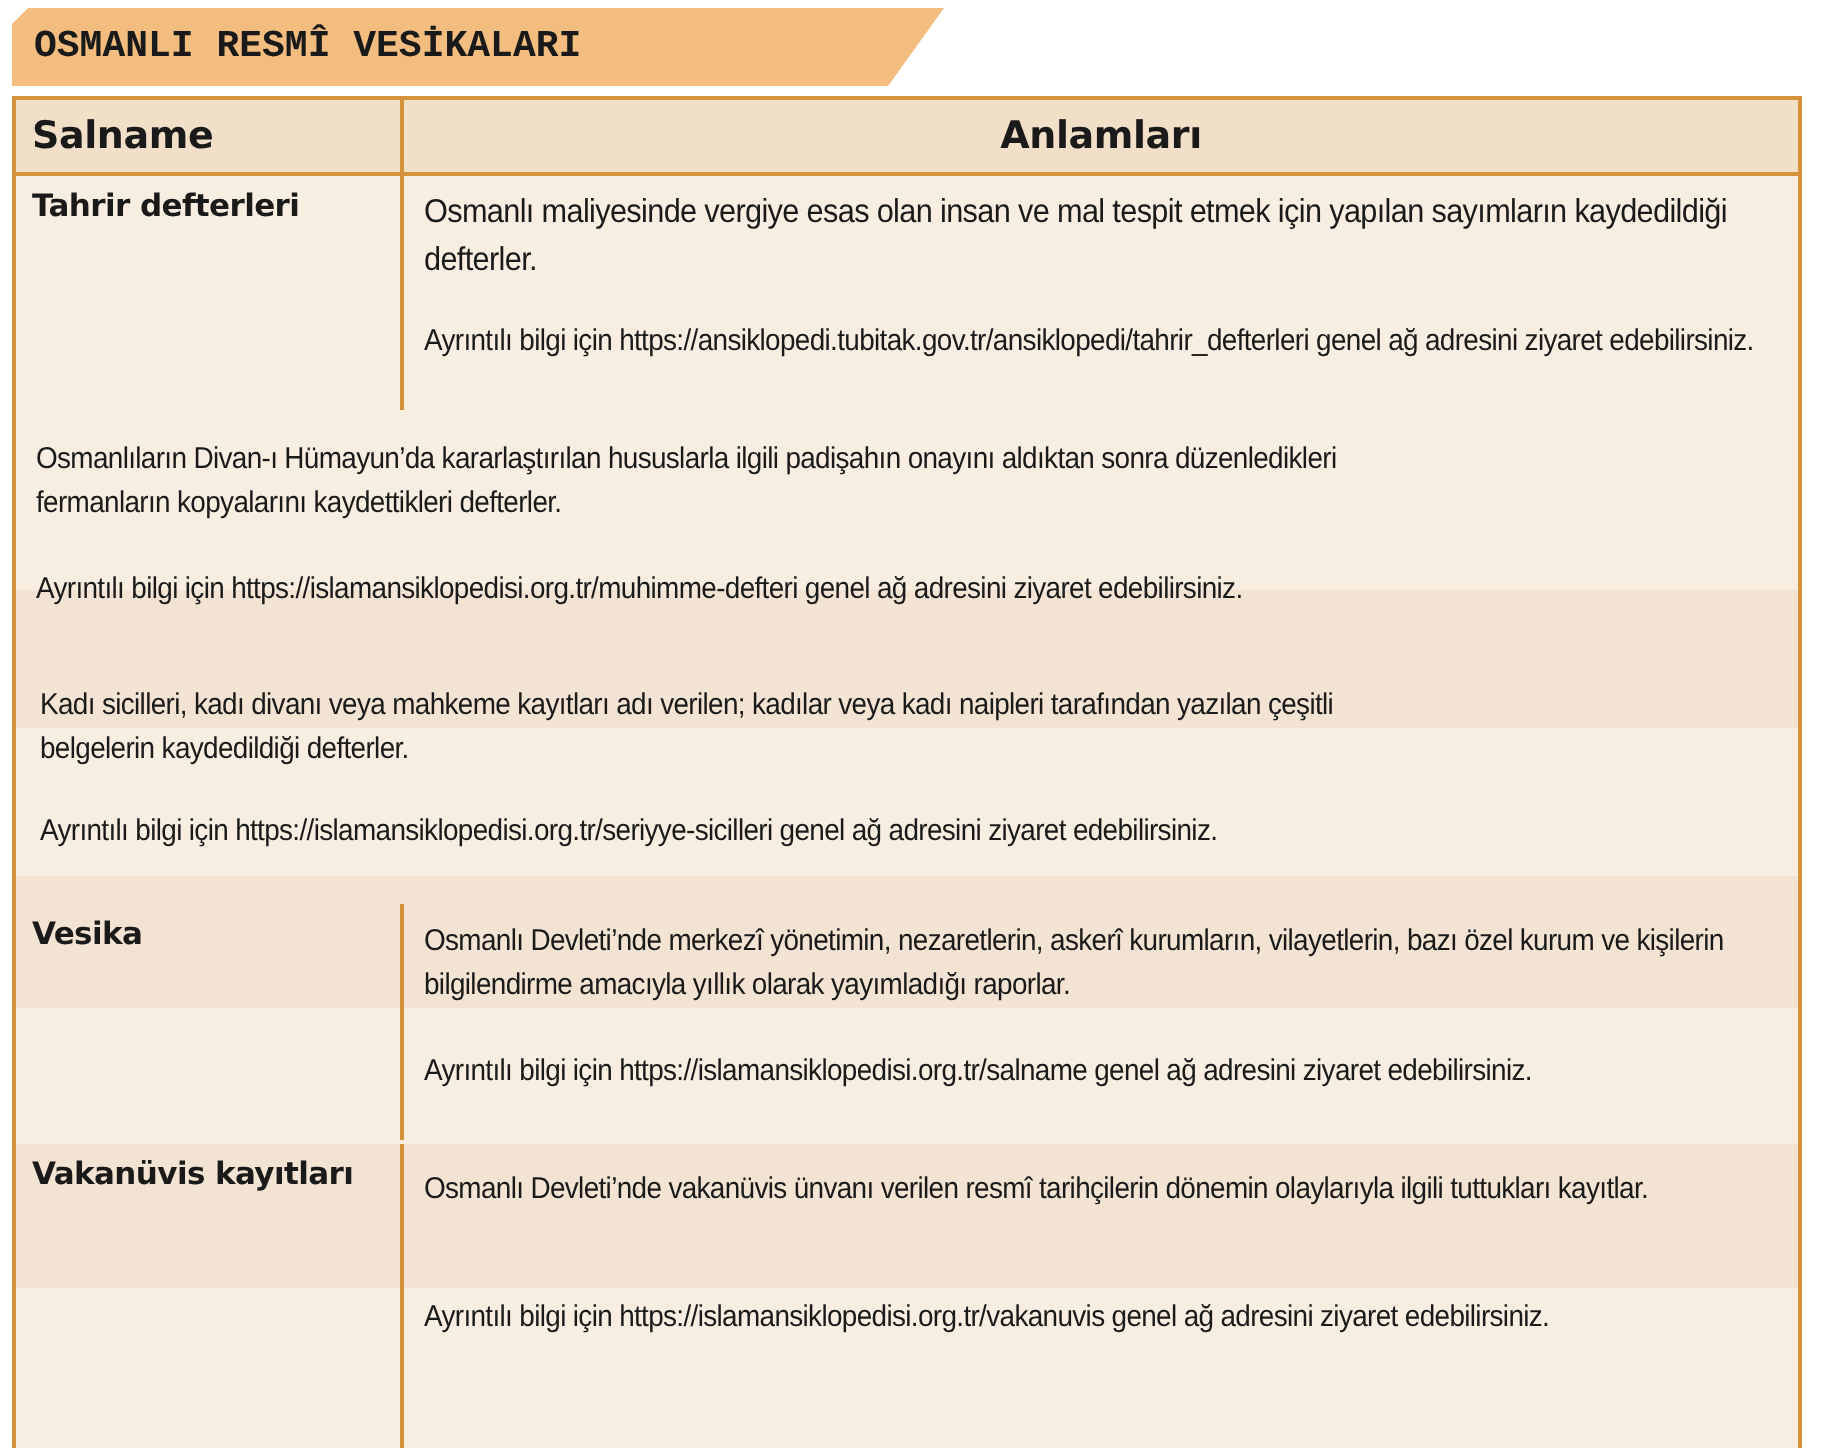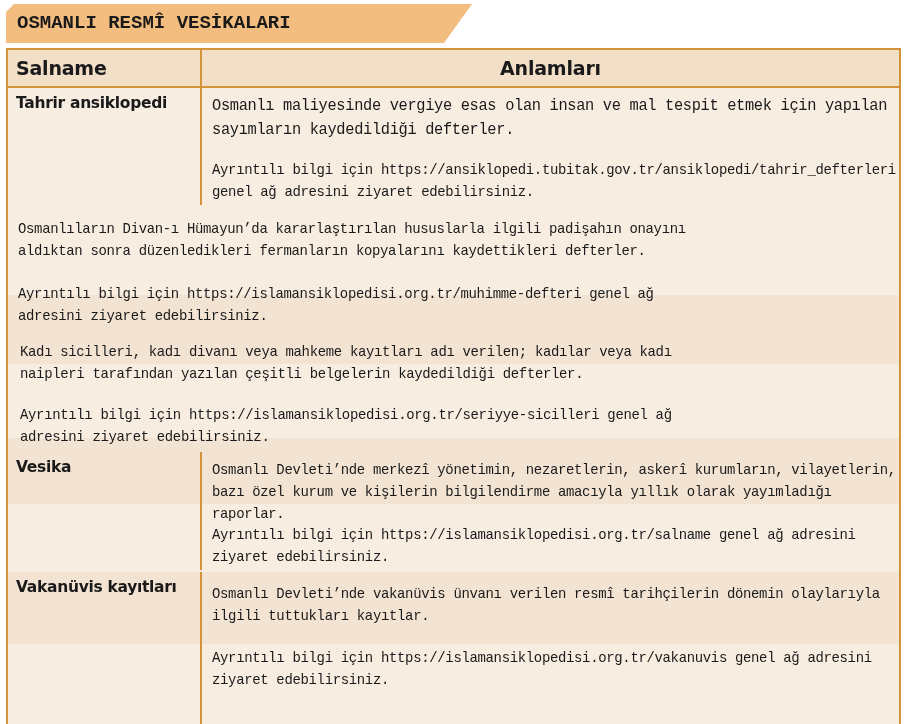--- a/index.html
+++ b/index.html
@@ -65,21 +65,21 @@
       letter-spacing: -0.3px;
       color: #1a1a1a;
       position: relative;
       z-index: 1;
     }
     .cell-right {
       flex: 1 1 auto;
       box-sizing: border-box;
       position: relative;
       z-index: 1;
-      font-family: Liberation Mono, monospace;
+      font-family: Liberation Sans, sans-serif;
       color: #1a1a1a;
     }
     .header-row {
       height: 38px;
       background: #F2DFC8;
     }
     .header-row .cell-left {
       font-size: 19px;
       padding-top: 7px;
       letter-spacing: -0.2px;
@@ -134,21 +134,21 @@
 
 <div class="table">
 
   <div class="row header-row">
     <div class="cell-left">Salname</div>
     <div class="cell-right">Anlamları</div>
   </div>
 
   <div class="row" style="height:119px;">
     <div class="band" style="top:0;height:119px;background:#F8EDE1;"></div>
-    <div class="cell-left">Tahrir ansiklopedi</div>
+    <div class="cell-left">Tahrir defterleri</div>
     <div class="cell-right">
       <div class="desc" style="top:6px;font-size:16.5px;line-height:24px;">Osmanlı maliyesinde vergiye esas olan insan ve mal tespit etmek için yapılan sayımların kaydedildiği defterler.</div>
       <div class="link-text" style="top:72px;">Ayrıntılı bilgi için https://ansiklopedi.tubitak.gov.tr/ansiklopedi/tahrir_defterleri genel ağ adresini ziyaret edebilirsiniz.</div>
     </div>
   </div>
 
   <div class="row" style="height:123px;">
     <div class="band" style="top:0;height:88px;background:#F8EDE1;"></div>
     <div class="band" style="top:88px;height:35px;background:#F3E3D2;"></div>
     <div class="cell-right">

